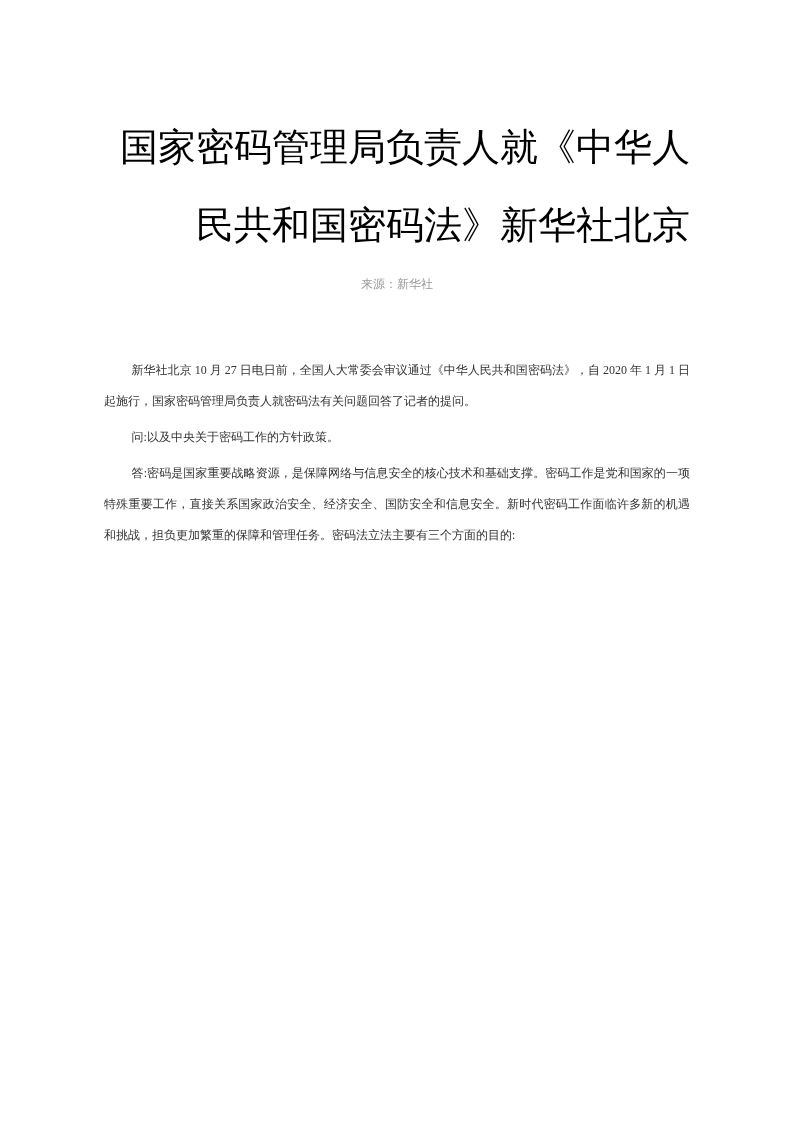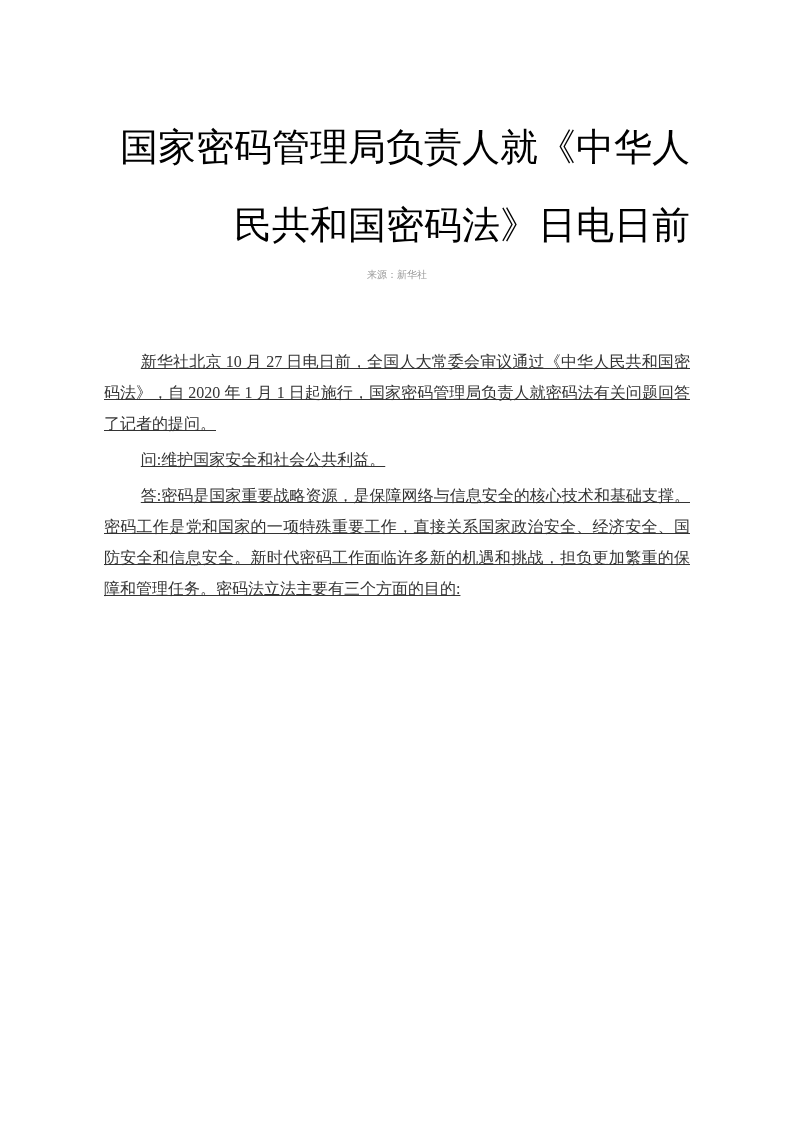--- a/index.html
+++ b/index.html
@@ -21,53 +21,52 @@
     font-family: "Liberation Sans", "DejaVu Sans", sans-serif;
     font-weight: 400;
     font-size: 38px;
     line-height: 78px;
     color: #000000;
     text-align: right;
     letter-spacing: 0;
   }
   .title .title-line { display: block; white-space: nowrap; }
   .source {
-    margin-top: 1px;
+    margin-top: 10px;
     font-family: "Liberation Sans", "DejaVu Sans", sans-serif;
-    font-size: 10px;
+    font-size: 12px;
     line-height: 20px;
     color: #999999;
     text-align: center;
   }
   .article-body {
     margin-top: 61px;
     font-family: "Liberation Serif", "DejaVu Serif", serif;
-    font-size: 16px;
+    font-size: 12px;
     line-height: 31px;
     color: #333333;
-    text-decoration: underline;
   }
   .article-body p {
     margin: 0 0 5px 0;
     text-indent: 2.3em;
     text-align: justify;
     text-justify: inter-ideograph;
   }
 </style>
 </head>
 <body>
 
 <div class="page">
 
   <h1 class="title">
     <span class="title-line">国家密码管理局负责人就《中华人</span>
-    <span class="title-line">民共和国密码法》日电日前</span>
+    <span class="title-line">民共和国密码法》新华社北京</span>
   </h1>
 
   <div class="source">来源：新华社</div>
 
   <div class="article-body">
     <p>新华社北京 10 月 27 日电日前，全国人大常委会审议通过《中华人民共和国密码法》，自 2020 年 1 月 1 日起施行，国家密码管理局负责人就密码法有关问题回答了记者的提问。</p>
-    <p>问:维护国家安全和社会公共利益。</p>
+    <p>问:以及中央关于密码工作的方针政策。</p>
     <p>答:密码是国家重要战略资源，是保障网络与信息安全的核心技术和基础支撑。密码工作是党和国家的一项特殊重要工作，直接关系国家政治安全、经济安全、国防安全和信息安全。新时代密码工作面临许多新的机遇和挑战，担负更加繁重的保障和管理任务。密码法立法主要有三个方面的目的:</p>
   </div>
 
 </div>
 
 </body></html>

